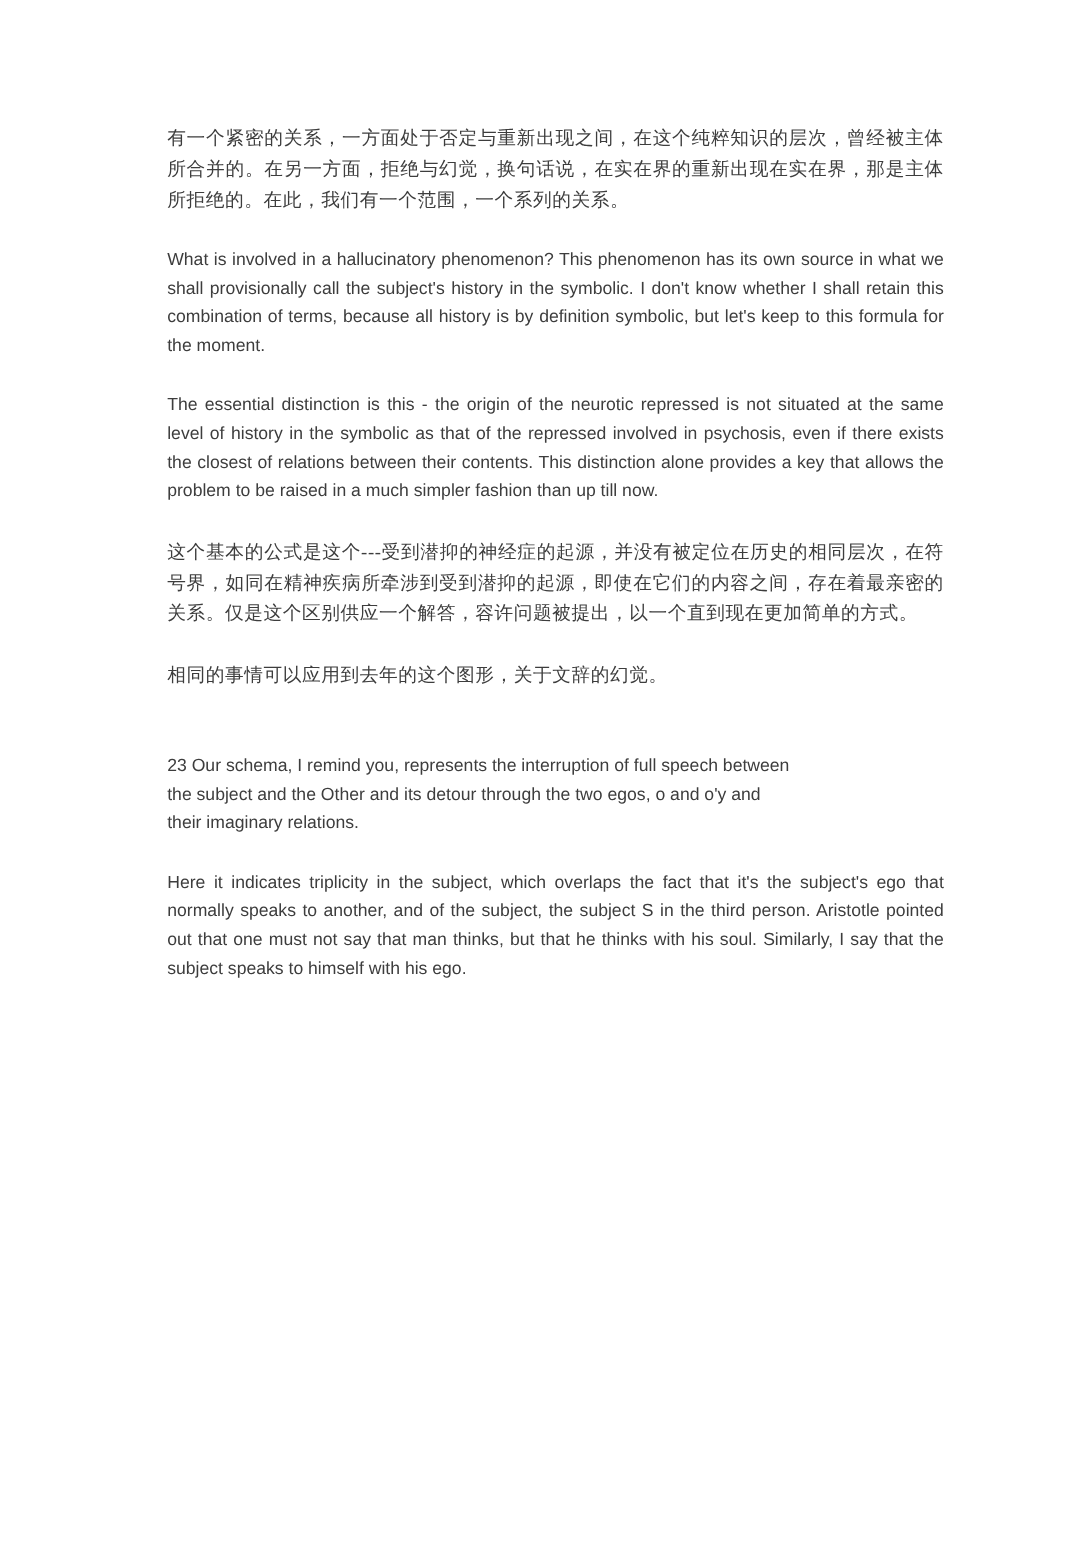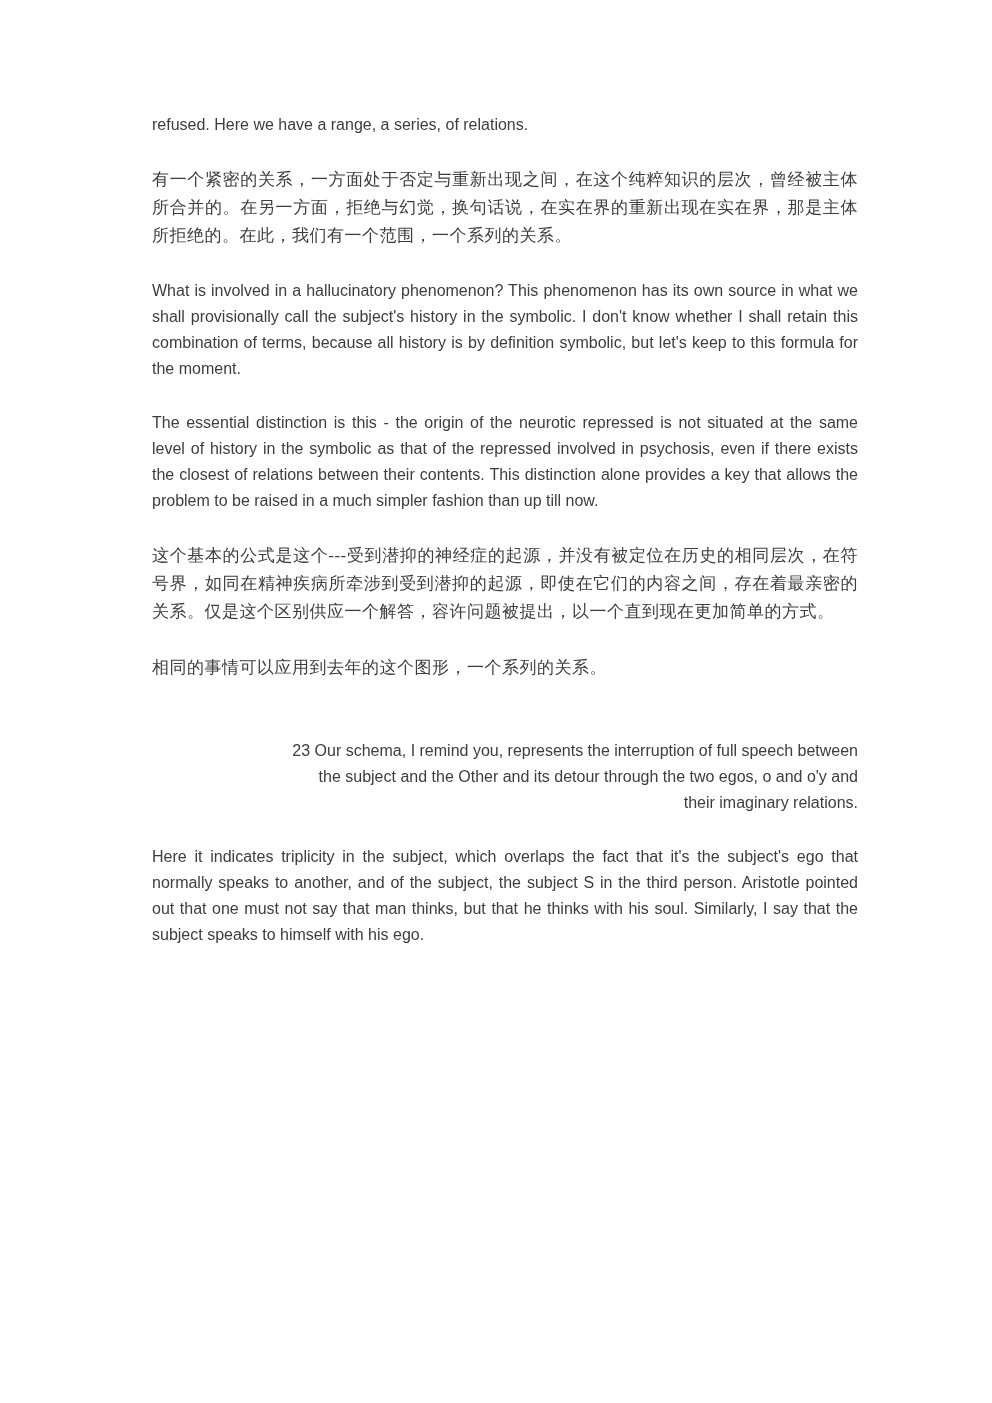--- a/index.html
+++ b/index.html
@@ -37,32 +37,30 @@
     line-height: 28px;
     text-align: justify;
     letter-spacing: 0.5px;
   }
   .para.hard-breaks {
     white-space: pre-line;
     text-align: left;
   }
   .para.extra-gap {
     margin-top: 56px;
-    text-align: right;
   }
 </style>
 </head>
 <body>
 
 <div class="page">
   <div class="content">
-    <p class="para en" lang="en">refused. Here we have a range, a series, of relations.</p>
     <p class="para zh" lang="zh">有一个紧密的关系，一方面处于否定与重新出现之间，在这个纯粹知识的层次，曾经被主体所合并的。在另一方面，拒绝与幻觉，换句话说，在实在界的重新出现在实在界，那是主体所拒绝的。在此，我们有一个范围，一个系列的关系。</p>
     <p class="para en" lang="en">What is involved in a hallucinatory phenomenon? This phenomenon has its own source in what we shall provisionally call the subject's history in the symbolic. I don't know whether I shall retain this combination of terms, because all history is by definition symbolic, but let's keep to this formula for the moment.</p>
     <p class="para en" lang="en">The essential distinction is this - the origin of the neurotic repressed is not situated at the same level of history in the symbolic as that of the repressed involved in psychosis, even if there exists the closest of relations between their contents. This distinction alone provides a key that allows the problem to be raised in a much simpler fashion than up till now.</p>
     <p class="para zh" lang="zh">这个基本的公式是这个---受到潜抑的神经症的起源，并没有被定位在历史的相同层次，在符号界，如同在精神疾病所牵涉到受到潜抑的起源，即使在它们的内容之间，存在着最亲密的关系。仅是这个区别供应一个解答，容许问题被提出，以一个直到现在更加简单的方式。</p>
-    <p class="para zh" lang="zh">相同的事情可以应用到去年的这个图形，一个系列的关系。</p>
+    <p class="para zh" lang="zh">相同的事情可以应用到去年的这个图形，关于文辞的幻觉。</p>
     <p class="para en hard-breaks extra-gap" lang="en">23 Our schema, I remind you, represents the interruption of full speech between
 the subject and the Other and its detour through the two egos, o and o'y and
 their imaginary relations.</p>
     <p class="para en" lang="en">Here it indicates triplicity in the subject, which overlaps the fact that it's the subject's ego that normally speaks to another, and of the subject, the subject S in the third person. Aristotle pointed out that one must not say that man thinks, but that he thinks with his soul. Similarly, I say that the subject speaks to himself with his ego.</p>
   </div>
 </div>
 
 </body></html>

